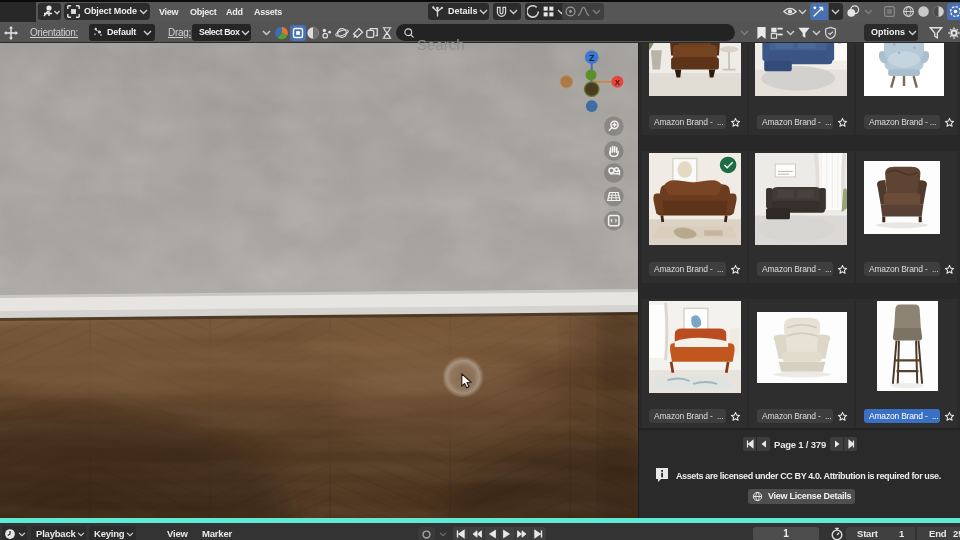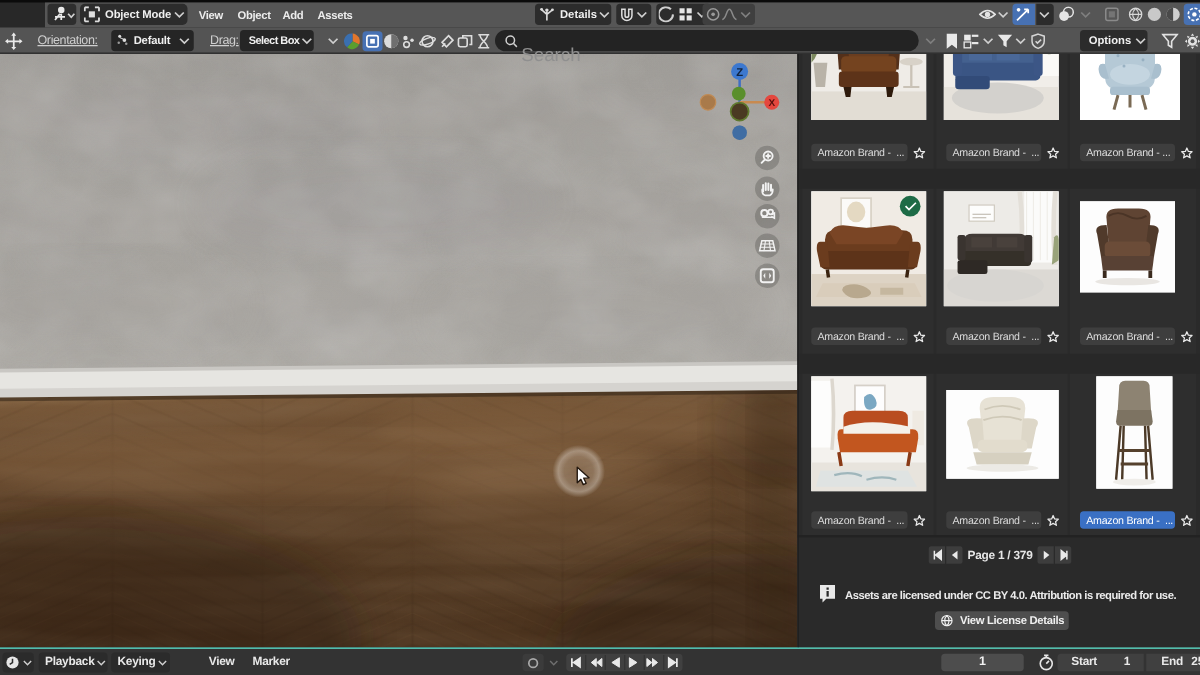--- a/index.html
+++ b/index.html
@@ -19,21 +19,21 @@
 #vp { position:absolute; top:43px; left:0; width:638px; height:475px; overflow:hidden; }
 
 
 #panel { position:absolute; top:43px; left:638px; width:322px; height:475px; background:#2a2a2a; overflow:hidden; }
 .thumb svg { position:absolute; left:0; top:0; width:100%; height:100%; }
 .thumb { position:absolute; background:#fff; }
 .albl { position:absolute; height:14px; background:#3e3e3e; border-radius:3px; color:#dcdcdc; font-size:8.5px; letter-spacing:-0.2px; line-height:14px; padding-left:5px; white-space:nowrap; overflow:hidden; }
 .star { position:absolute; width:11px; height:11px; }
 
 
-#tl { position:absolute; top:518px; left:0; width:960px; height:22px; background:#333333; border-top:1px solid #5eead4; }
+#tl { position:absolute; top:518px; left:0; width:960px; height:22px; background:#333333; border-top:5px solid #5eead4; }
 </style>
 </head>
 <body>
 <div id="app">
   <div id="vp">
   <svg width="638" height="475" viewBox="0 0 638 475">
     <defs>
       <linearGradient id="wallg" x1="0" y1="0" x2="0" y2="1">
         <stop offset="0" stop-color="#9f9c97"></stop>
         <stop offset="0.45" stop-color="#a5a29d"></stop>

